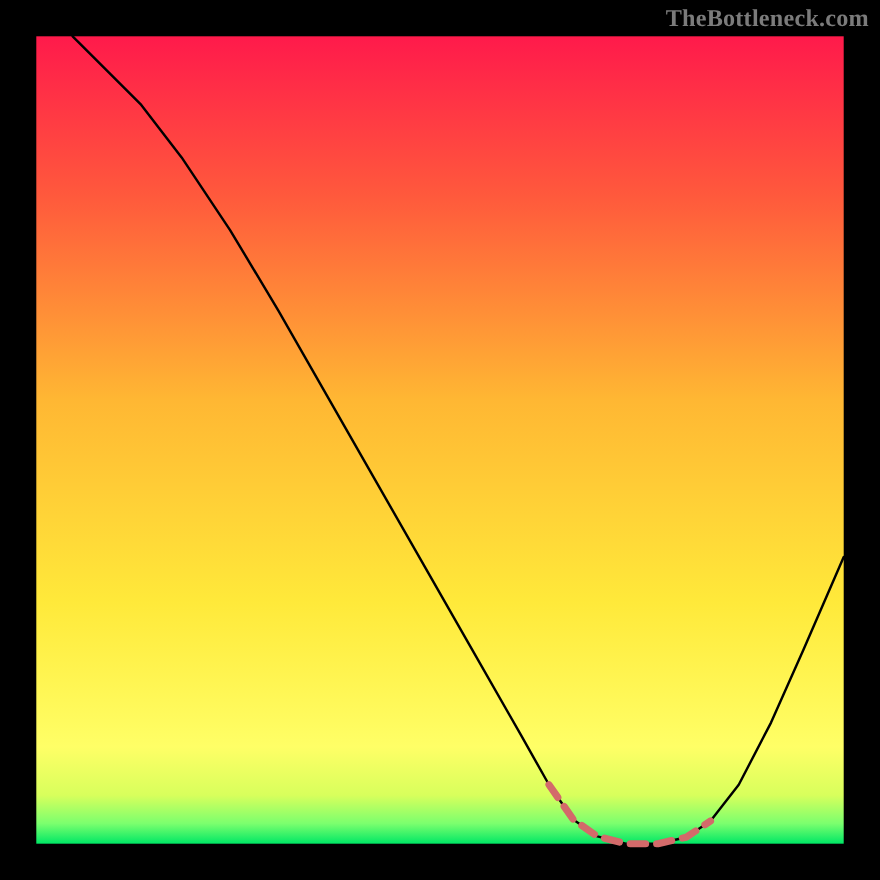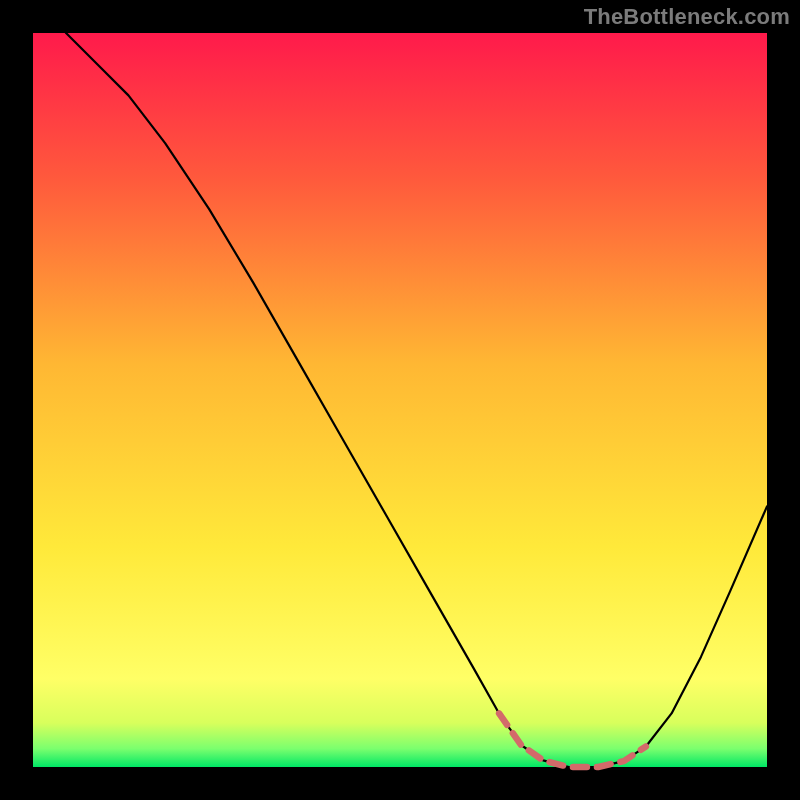--- a/index.html
+++ b/index.html
@@ -12,21 +12,21 @@
   }
   .chart-wrap {
     position: relative;
     width: 800px;
     height: 800px;
   }
   .attribution {
     position: absolute;
     top: 4px;
     right: 10px;
-    font-family: Liberation Sans, sans-serif;
+    font-family: Liberation Serif, serif;
     font-size: 22px;
     font-weight: 600;
     color: #7b7b7b;
     letter-spacing: 0.2px;
     user-select: none;
   }
   svg {
     display: block;
   }
 </style>

